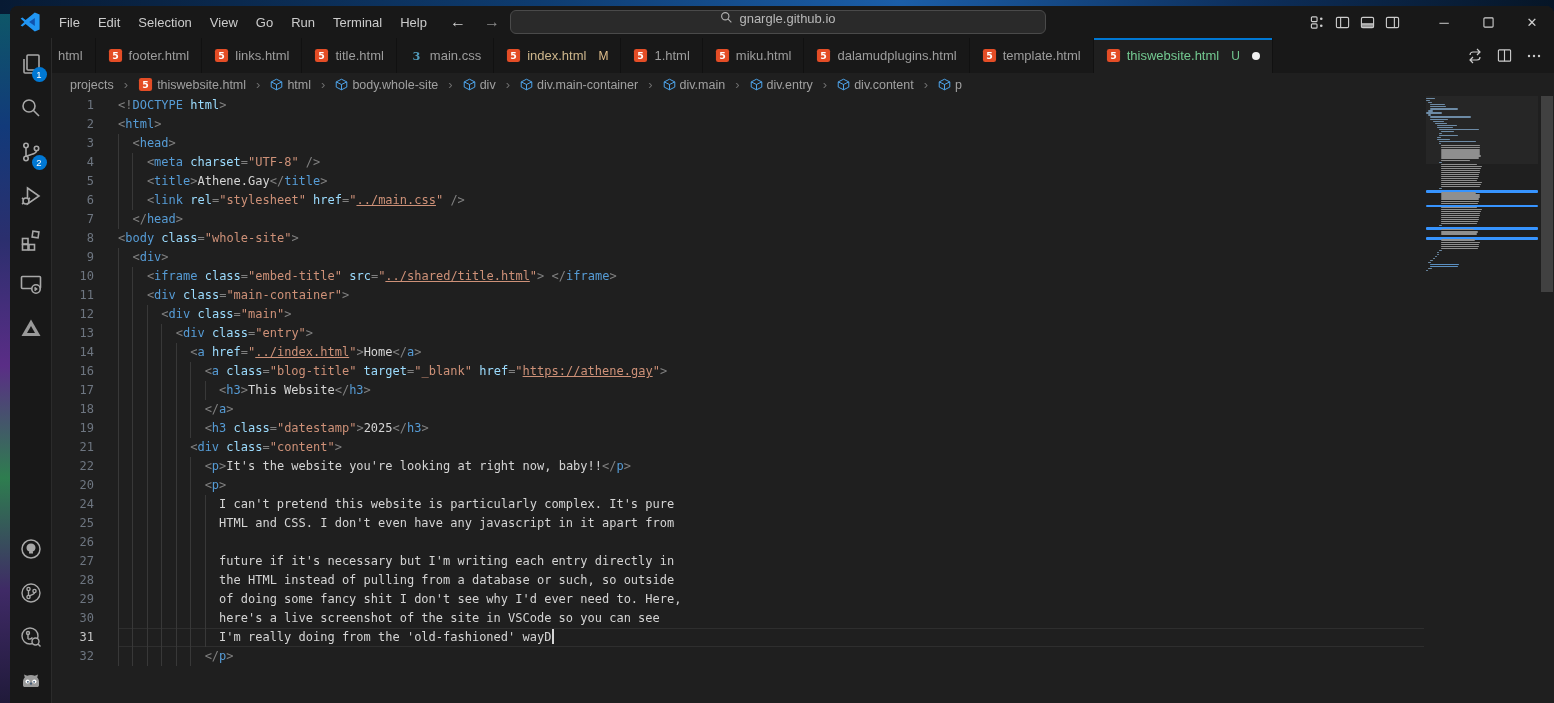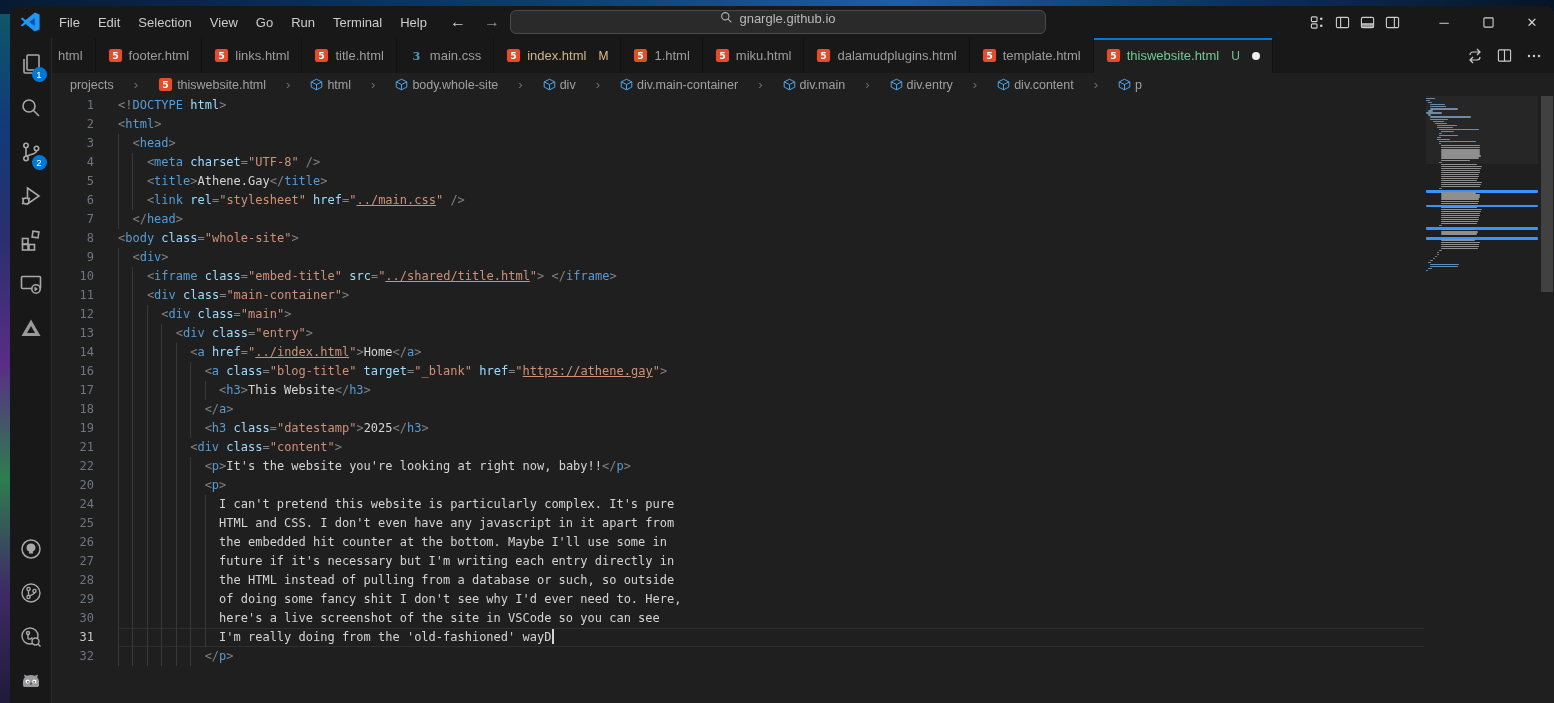--- a/index.html
+++ b/index.html
@@ -59,21 +59,21 @@
   }
   .tab:first-child{ padding-left:6px; }
   .tab .dirty-dot{ width:8px; height:8px; border-radius:50%; background:#f0f0f0; margin-left:6px; }
   .tab .git-badge{ margin-left:6px; font-size:12px; }
   .tab.modified{ color:#cdb68c; } .tab.modified .git-badge{ color:#e2c08d; }
   .tab.active{ background:#1f1f1f; color:#73c991; }
   .tab.active::before{ content:""; position:absolute; left:0; right:0; top:0; height:2px; background:#0078d4; }
   .tab.active .git-badge{ color:#73c991; }
   .editor-actions{ margin-left:auto; display:flex; align-items:center; gap:14px; padding:0 12px; flex:none; color:#cccccc; }
   .breadcrumbs{
-    height:23px; background:#1f1f1f; display:flex; align-items:center; gap:18px;
+    height:23px; background:#1f1f1f; display:flex; align-items:center; gap:8px;
     padding-left:18px; font-size:12.5px; color:#a0a0a0; flex:none;
   }
   .breadcrumbs .crumb{ display:flex; align-items:center; gap:4px; }
   .breadcrumbs .sep{ color:#6e6e6e; font-size:13px; padding:0 2px; }
   
   .editor{ position:relative; flex:1; background:#1f1f1f; overflow:hidden; }
   .code{ position:absolute; left:0; top:0; right:130px; font-family:"DejaVu Sans Mono", monospace; font-size:12px; line-height:19px; }
   .row{ display:flex; height:19px; }
   .gutter{ width:66px; flex:none; text-align:right; padding-right:24px; color:#6e7681; }
   .row.active .gutter{ color:#c6c6c6; }
@@ -550,21 +550,21 @@
             <div class="row">
               <div class="gutter">24</div>
               <div class="line-content"><span class="guide"></span><span class="guide"></span><span class="guide"></span><span class="guide"></span><span class="guide"></span><span class="guide"></span><span class="guide"></span><span class="tk-text">I can't pretend this website is particularly complex. It's pure</span></div>
             </div>
             <div class="row">
               <div class="gutter">25</div>
               <div class="line-content"><span class="guide"></span><span class="guide"></span><span class="guide"></span><span class="guide"></span><span class="guide"></span><span class="guide"></span><span class="guide"></span><span class="tk-text">HTML and CSS. I don't even have any javascript in it apart from</span></div>
             </div>
             <div class="row">
               <div class="gutter">26</div>
-              <div class="line-content"><span class="guide"></span><span class="guide"></span><span class="guide"></span><span class="guide"></span><span class="guide"></span><span class="guide"></span><span class="guide"></span><span class="tk-text">the embedded hit counter at the bottom. Maybe I'll use some in</span></div>
+              <div class="line-content"><span class="guide"></span><span class="guide"></span><span class="guide"></span><span class="guide"></span><span class="guide"></span><span class="guide"></span><span class="guide"></span></div>
             </div>
             <div class="row">
               <div class="gutter">27</div>
               <div class="line-content"><span class="guide"></span><span class="guide"></span><span class="guide"></span><span class="guide"></span><span class="guide"></span><span class="guide"></span><span class="guide"></span><span class="tk-text">future if it's necessary but I'm writing each entry directly in</span></div>
             </div>
             <div class="row">
               <div class="gutter">28</div>
               <div class="line-content"><span class="guide"></span><span class="guide"></span><span class="guide"></span><span class="guide"></span><span class="guide"></span><span class="guide"></span><span class="guide"></span><span class="tk-text">the HTML instead of pulling from a database or such, so outside</span></div>
             </div>
             <div class="row">

